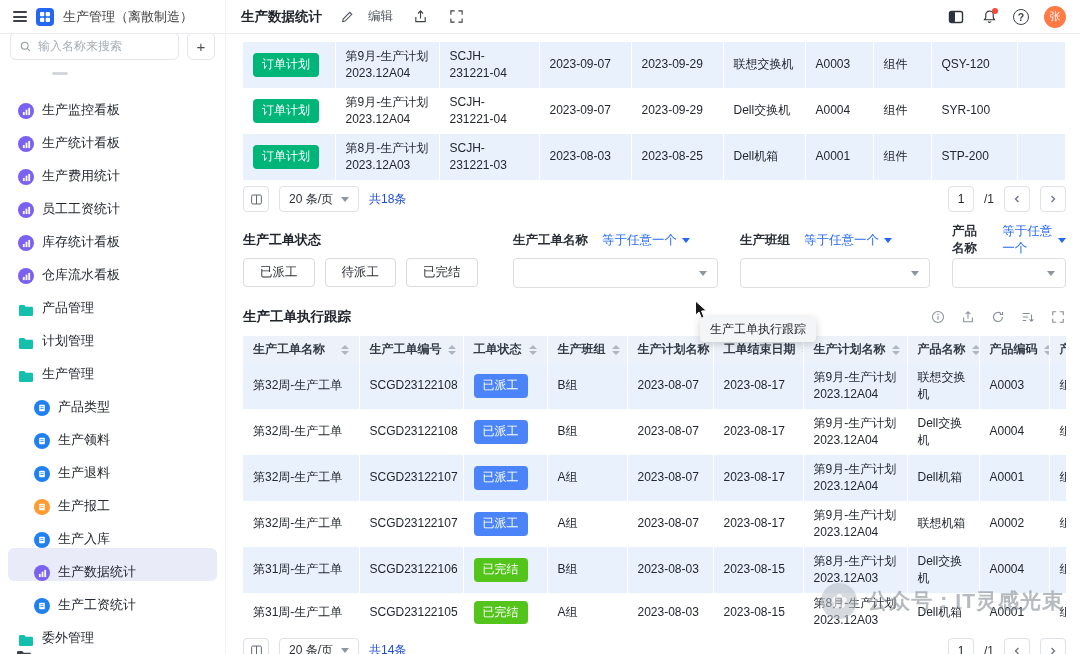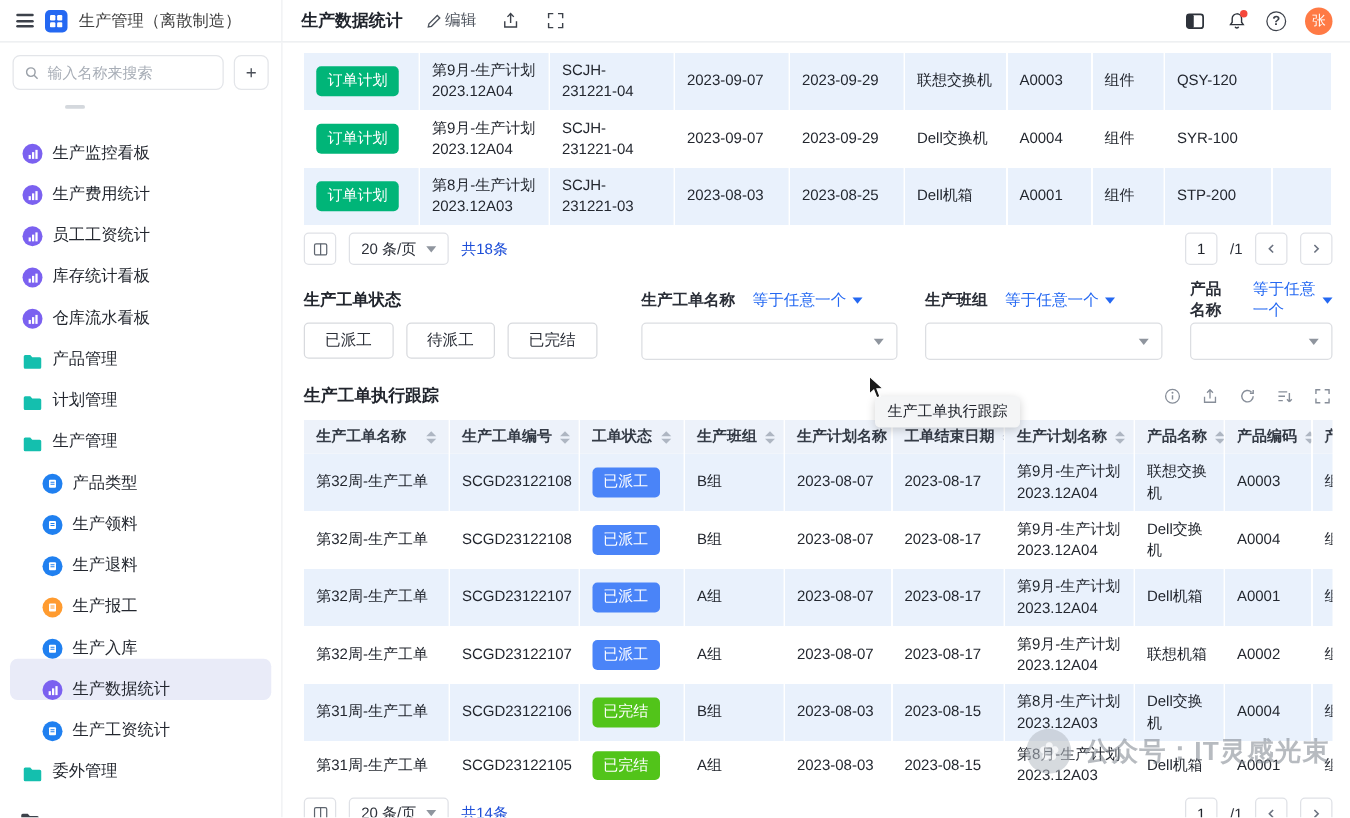--- a/index.html
+++ b/index.html
@@ -8,29 +8,29 @@
 
   
   .topbar{position:absolute;top:0;left:0;right:0;height:34px;background:#fff;border-bottom:1px solid #e9ebee;display:flex;align-items:center;z-index:20}
   .topbar-left{flex:0 0 226px;height:100%;display:flex;align-items:center;gap:9px;padding-left:13px;border-right:1px solid #eef0f2}
   .ham{display:inline-block;cursor:pointer}
   .ham i{display:block;width:14px;height:2px;background:#3c414a;margin:2.6px 0;border-radius:1px}
   .logo{width:18px;height:18px;border-radius:4px;background:#2468f2;display:flex;align-items:center;justify-content:center}
   .app-title{font-weight:normal;font-size:13px;color:#404040}
   .topbar-main{flex:1;display:flex;align-items:center;gap:18px;padding-left:15px}
   .page-title{font-weight:bold;font-size:13.5px}
-  .edit-btn{display:inline-flex;align-items:center;gap:2px;color:#4e545e;cursor:pointer;font-size:12.5px}
+  .edit-btn{display:inline-flex;align-items:center;gap:14px;color:#4e545e;cursor:pointer;font-size:12.5px}
   .tb-icon{display:inline-flex;align-items:center;justify-content:center;width:18px;height:18px;cursor:pointer;position:relative;color:#3c414a}
   .topbar-right{margin-left:auto;display:flex;align-items:center;gap:15px;padding-right:14px}
   .dot{position:absolute;top:0;right:0;width:6px;height:6px;border-radius:50%;background:#f5483b}
   .help-circle{width:16px;height:16px;border:1.4px solid #3c414a;border-radius:50%;display:inline-flex;align-items:center;justify-content:center;font-size:10.5px;font-weight:bold;color:#3c414a;cursor:pointer}
   .avatar{width:22px;height:22px;border-radius:50%;background:#ff7a45;color:#fff;font-size:11px;display:inline-flex;align-items:center;justify-content:center;cursor:pointer}
 
   
-  .sidebar{position:absolute;top:34px;left:0;bottom:0;width:226px;background:#fff;border-right:1px solid #eef0f2;padding:10px 8px 0 8px;overflow:hidden}
+  .sidebar{position:absolute;top:22px;left:0;bottom:0;width:226px;background:#fff;border-right:1px solid #eef0f2;padding:10px 8px 0 8px;overflow:hidden}
   .search-row{display:flex;gap:8px;padding:0 2px}
   .search-box{flex:1;height:28px;border:1px solid #e3e5e9;border-radius:6px;background:#fff;display:flex;align-items:center;gap:6px;padding:0 8px;min-width:0}
   .search-box input{border:0;outline:none;background:transparent;flex:1;min-width:0;font-size:12px;color:#21252d;font-family:inherit}
   .search-box input::placeholder{color:#a7adb6}
   .add-btn{flex:0 0 28px;height:28px;border:1px solid #e3e5e9;border-radius:6px;display:flex;align-items:center;justify-content:center;font-size:15px;color:#4a4f58;cursor:pointer;background:#fff}
   .scroll-dash-wrap{height:26px;position:relative}
   .scroll-dash{position:absolute;left:44px;top:12px;width:16px;height:3px;border-radius:2px;background:#d4d8dd}
   .nav-item{height:33px;display:flex;align-items:flex-end;gap:8px;padding:0 10px;border-radius:6px;font-size:13px;color:#23272f;cursor:pointer;white-space:nowrap}
   .nav-item.child{padding-left:26px}
   .nav-item.active{background:#e9ebf8}
@@ -173,20 +173,30 @@
 
   <div class="nav-item">
     <span class="cicon purple">
         <svg width="9" height="9" viewBox="0 0 10 10">
           <rect x="1" y="5.5" width="2" height="3.5" fill="#fff"></rect>
           <rect x="4" y="3" width="2" height="6" fill="#fff"></rect>
           <rect x="7" y="1" width="2" height="8" fill="#fff"></rect>
         </svg>
       </span>
     <span>生产监控看板</span>
+  </div>
+  <div class="nav-item">
+    <span class="cicon purple">
+        <svg width="9" height="9" viewBox="0 0 10 10">
+          <rect x="1" y="5.5" width="2" height="3.5" fill="#fff"></rect>
+          <rect x="4" y="3" width="2" height="6" fill="#fff"></rect>
+          <rect x="7" y="1" width="2" height="8" fill="#fff"></rect>
+        </svg>
+      </span>
+    <span>生产统计看板</span>
   </div>
   <div class="nav-item">
     <span class="cicon purple">
         <svg width="9" height="9" viewBox="0 0 10 10">
           <rect x="1" y="5.5" width="2" height="3.5" fill="#fff"></rect>
           <rect x="4" y="3" width="2" height="6" fill="#fff"></rect>
           <rect x="7" y="1" width="2" height="8" fill="#fff"></rect>
         </svg>
       </span>
     <span>生产费用统计</span>

